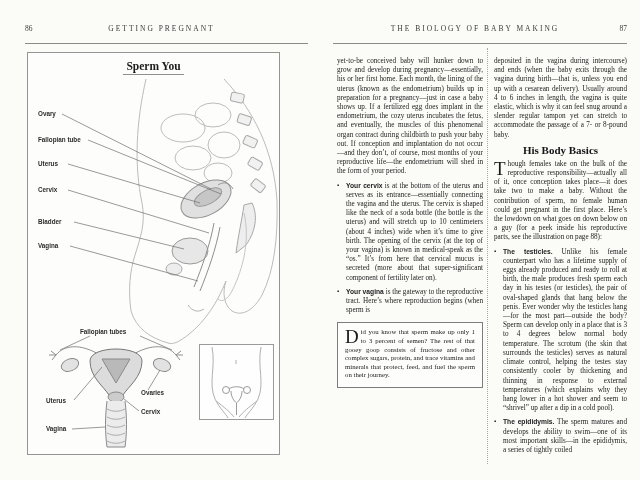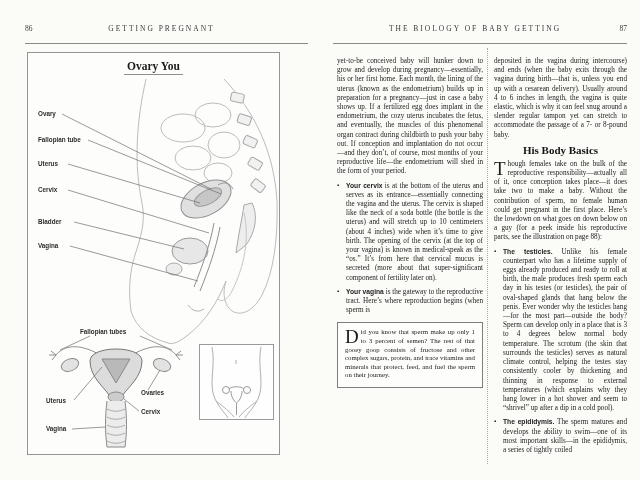--- a/index.html
+++ b/index.html
@@ -44,27 +44,27 @@
 </head>
 <body>
 
 <div class="spread">
 
   <div class="runhead rh-left">
     <span class="pn">86</span>
     <span class="rh-title">GETTING PREGNANT</span>
   </div>
   <div class="runhead rh-right">
-    <span class="rh-title">THE BIOLOGY OF BABY GETTING</span>
+    <span class="rh-title">THE BIOLOGY OF BABY MAKING</span>
     <span class="pn">87</span>
   </div>
 
   <div class="inside-box">
     <div class="inside-title">
-      <span>Ovary You</span>
+      <span>Sperm You</span>
     </div>
 
     <svg class="anat-svg" width="251" height="401" viewBox="0 0 251 401">
 
       <g stroke="#bcbcbc" fill="none" stroke-width="1">
         <path d="M118,26 C108,70 106,112 114,150 C118,170 112,186 107,202 C102,218 100,236 103,258"></path>
         <path d="M103,258 C108,275 122,285 140,290"></path>
         <path d="M196,26 C226,58 246,98 249,148 C250,186 246,218 234,242 C226,257 214,264 204,258 C196,252 194,240 198,228"></path>
         <path d="M198,228 C190,248 178,268 160,282 C152,288 146,292 140,290"></path>
         <ellipse cx="155" cy="75" rx="22" ry="14"></ellipse>

